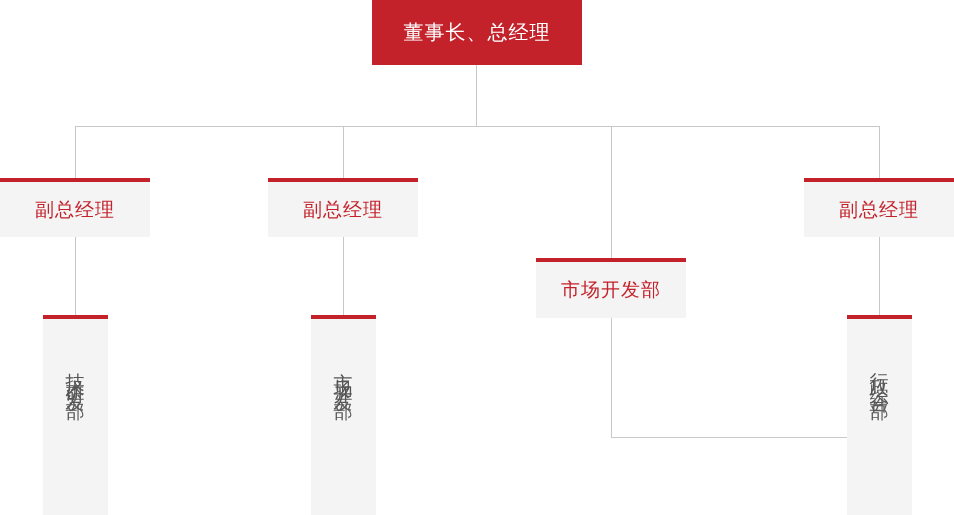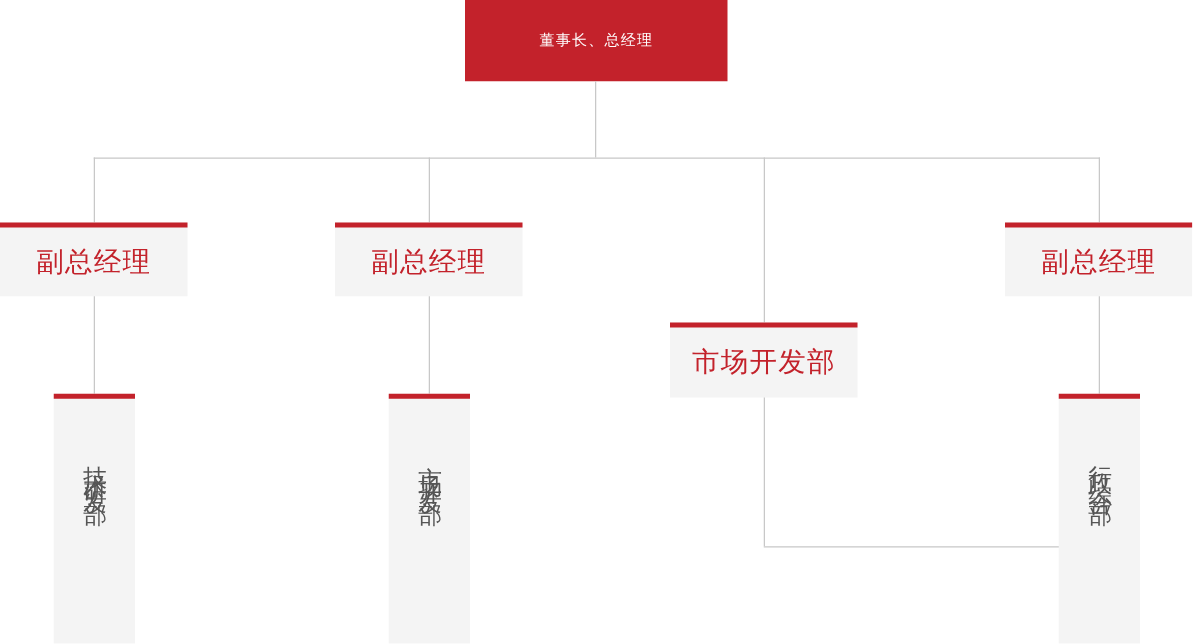--- a/index.html
+++ b/index.html
@@ -35,33 +35,33 @@
     position: absolute;
     box-sizing: border-box;
   }
 
   .node-root {
     background: #c3222b;
     color: #ffffff;
     display: flex;
     align-items: center;
     justify-content: center;
-    font-size: 12px;
+    font-size: 20px;
     letter-spacing: 1px;
     font-weight: normal;
   }
 
   .node-mid {
     background: #f4f4f4;
     border-top: 4px solid #c3222b;
     color: #c3222b;
     display: flex;
     align-items: center;
     justify-content: center;
-    font-size: 22px;
+    font-size: 19px;
     letter-spacing: 1px;
   }
 
   .node-dept {
     background: #f4f4f4;
     border-top: 4px solid #c3222b;
     color: #555555;
     display: flex;
     align-items: flex-start;
     justify-content: center;

